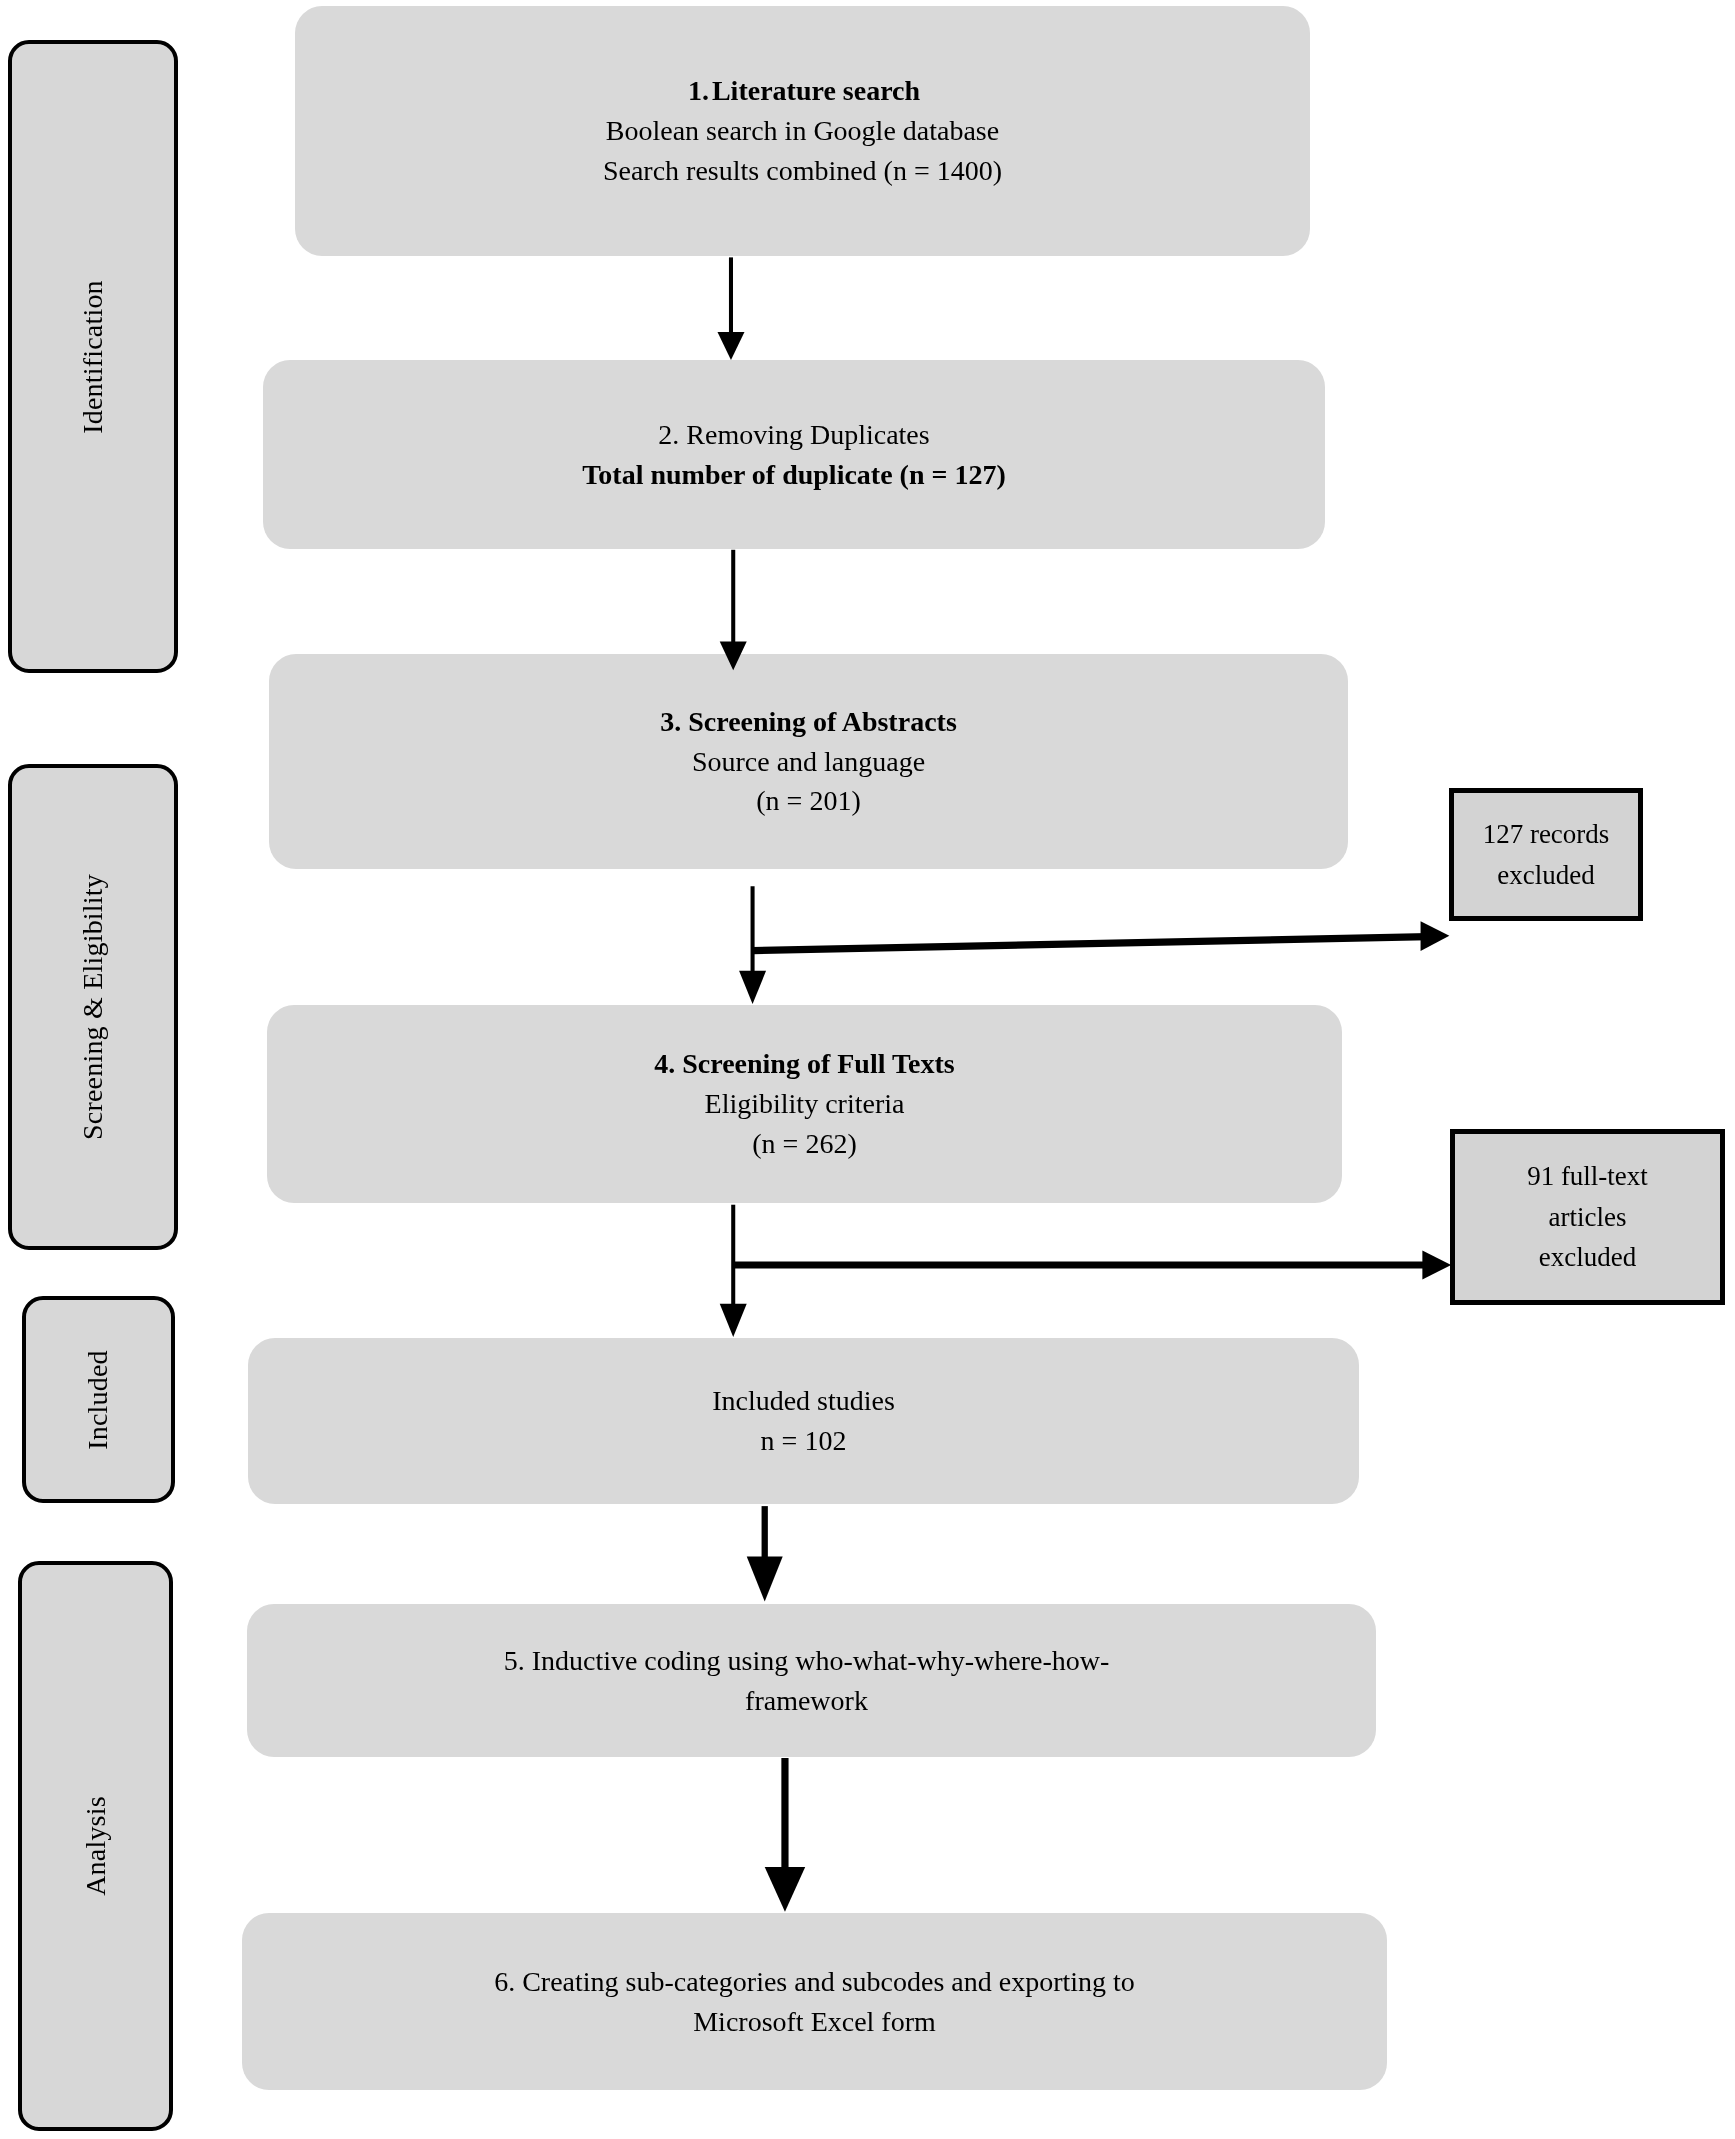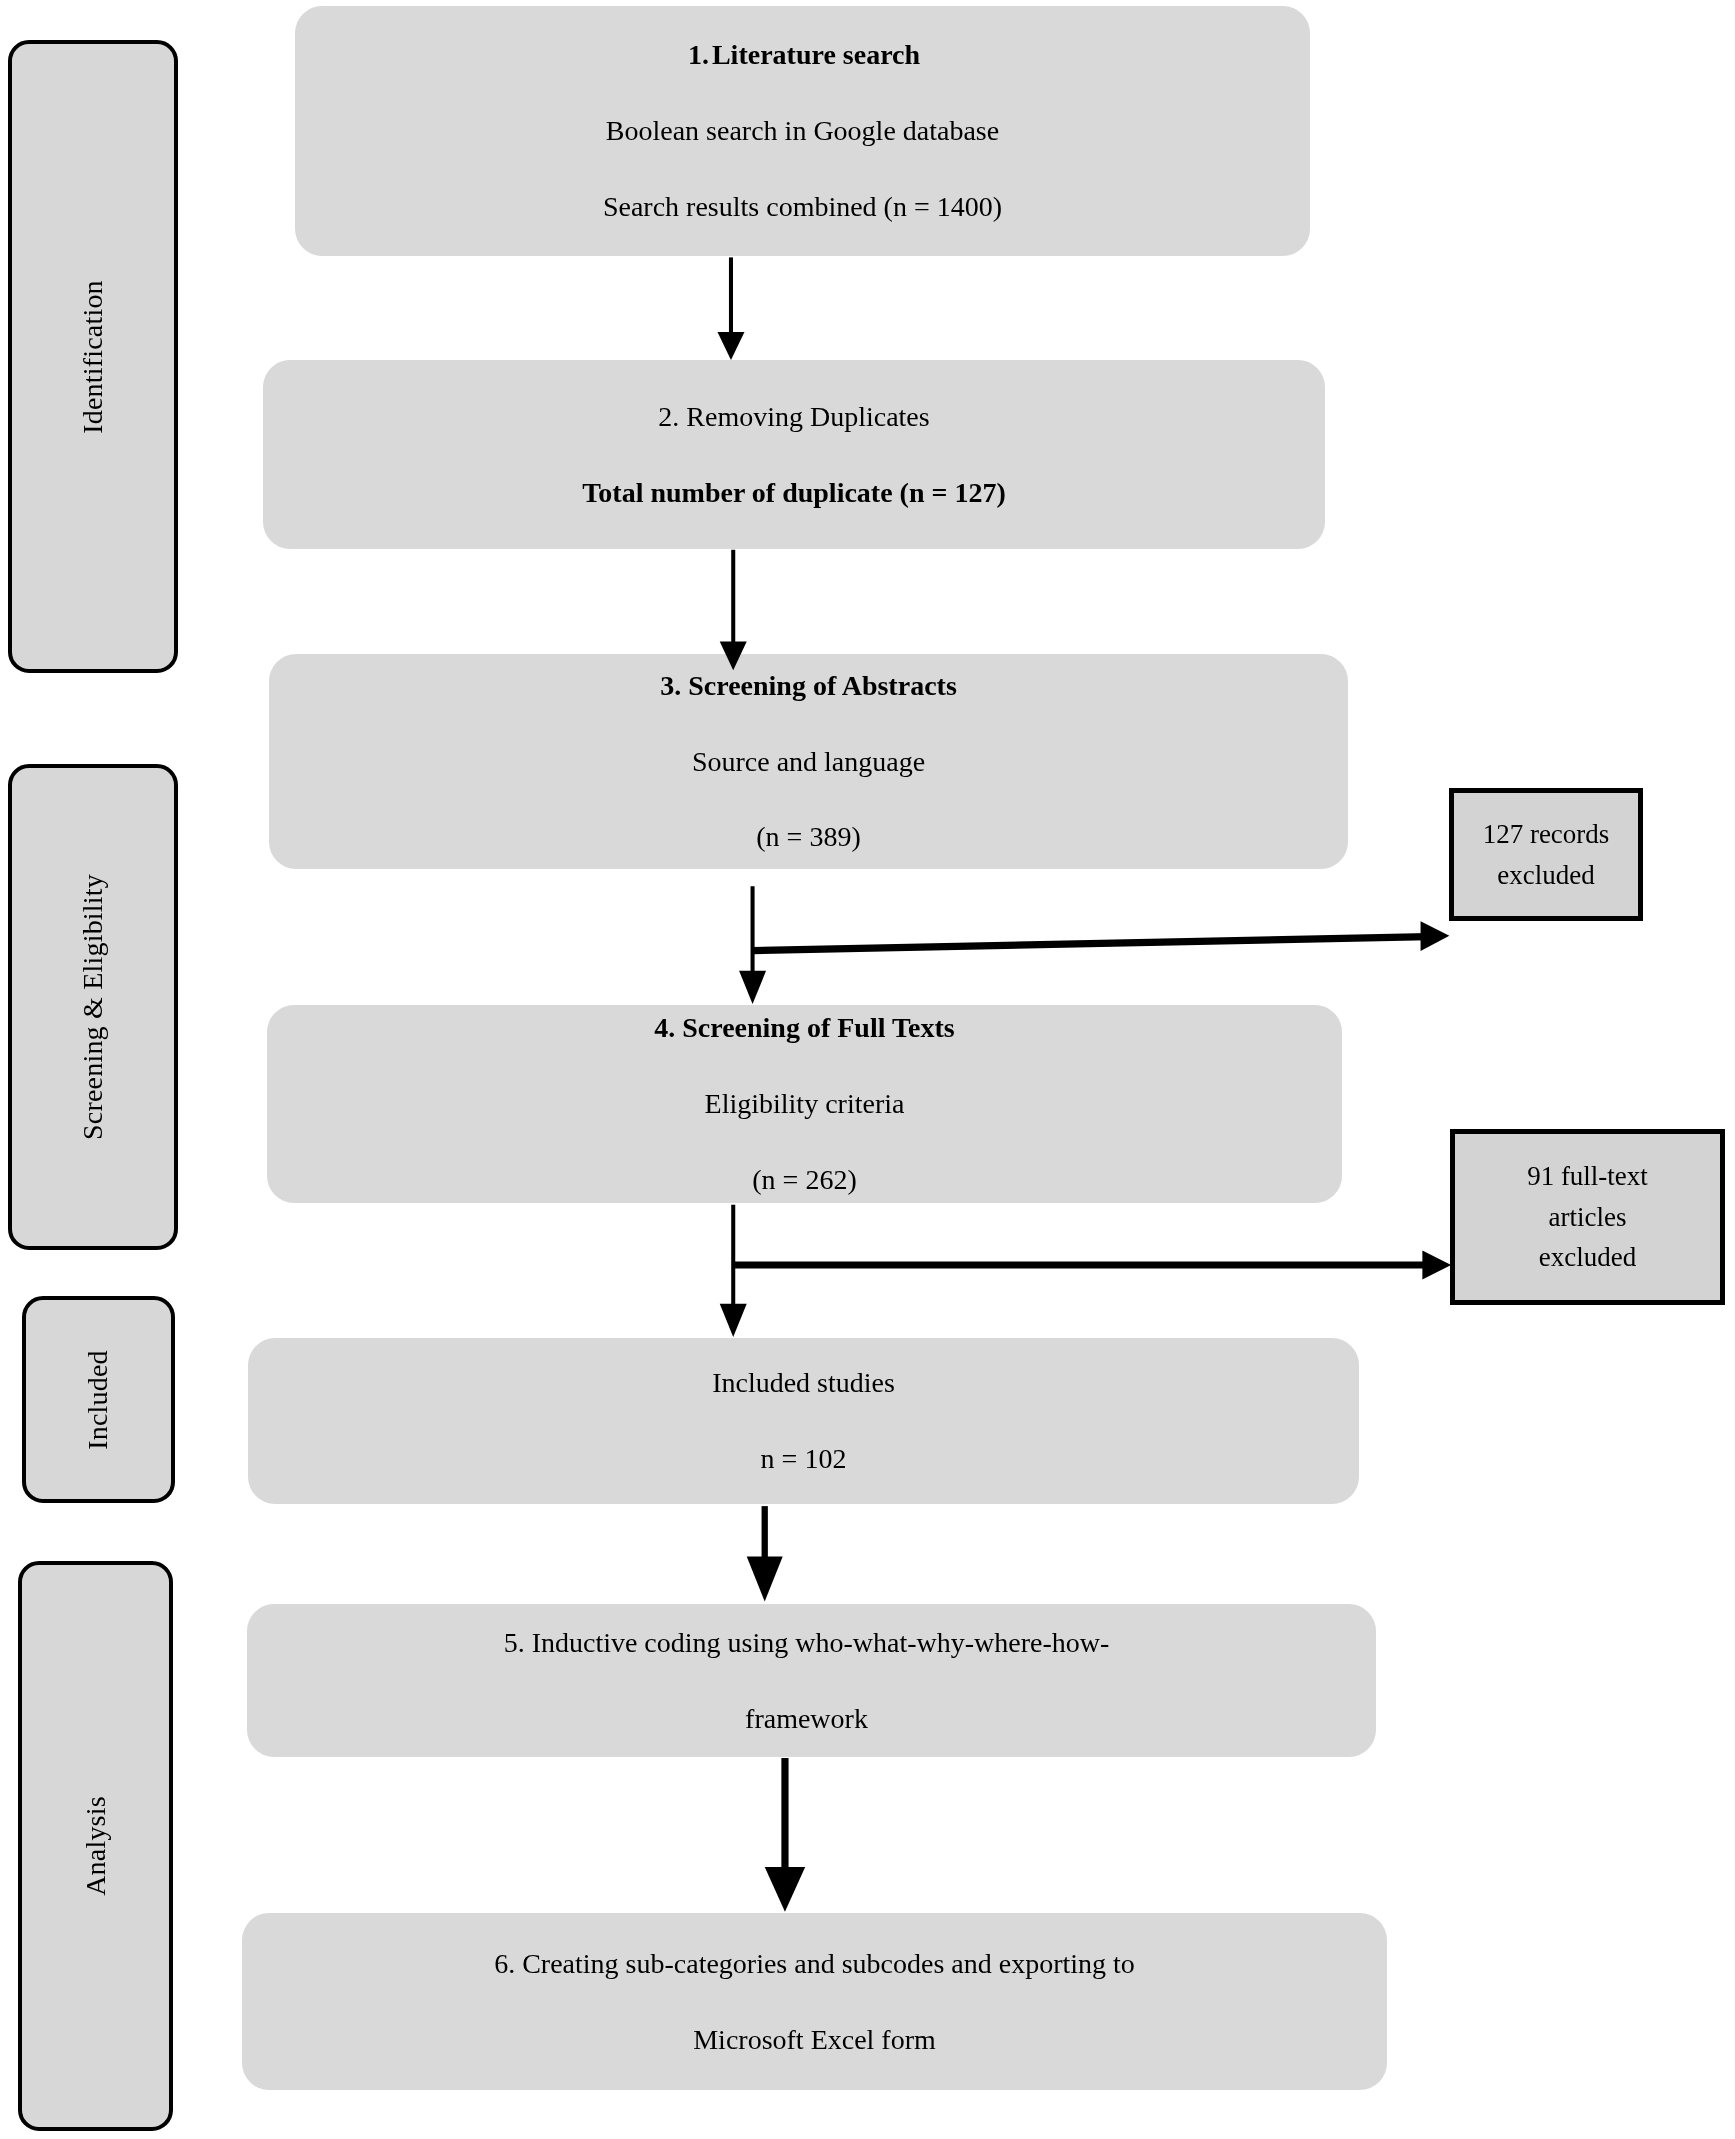--- a/index.html
+++ b/index.html
@@ -29,21 +29,20 @@
     position:absolute;
     background:#d9d9d9;
     border-radius:27px;
     box-sizing:border-box;
     display:flex;
     flex-direction:column;
     align-items:center;
     justify-content:center;
     text-align:center;
     padding:4.5px 18px;
-    gap:36px;
   }
   .fbox .ln{
     display:block;
     width:100%;
     font-size:28px;
     line-height:1.42;
     white-space:nowrap;
   }
   .b{font-weight:bold;}
   .numind{display:inline-block;width:27px;}
@@ -99,21 +98,21 @@
   </div>
 
   <div class="fbox" style="left:263px; top:360px; width:1062px; height:189px;">
     <span class="ln">2. Removing Duplicates</span>
     <span class="ln b">Total number of duplicate (n = 127)</span>
   </div>
 
   <div class="fbox" style="left:269px; top:654px; width:1079px; height:215px;">
     <span class="ln b">3. Screening of Abstracts</span>
     <span class="ln">Source and language</span>
-    <span class="ln">(n = 389)</span>
+    <span class="ln">(n = 201)</span>
   </div>
 
   <div class="fbox" style="left:267px; top:1005px; width:1075px; height:198px;">
     <span class="ln b">4. Screening of Full Texts</span>
     <span class="ln">Eligibility criteria</span>
     <span class="ln">(n = 262)</span>
   </div>
 
   <div class="fbox" style="left:248px; top:1338px; width:1111px; height:166px;">
     <span class="ln">Included studies</span>

